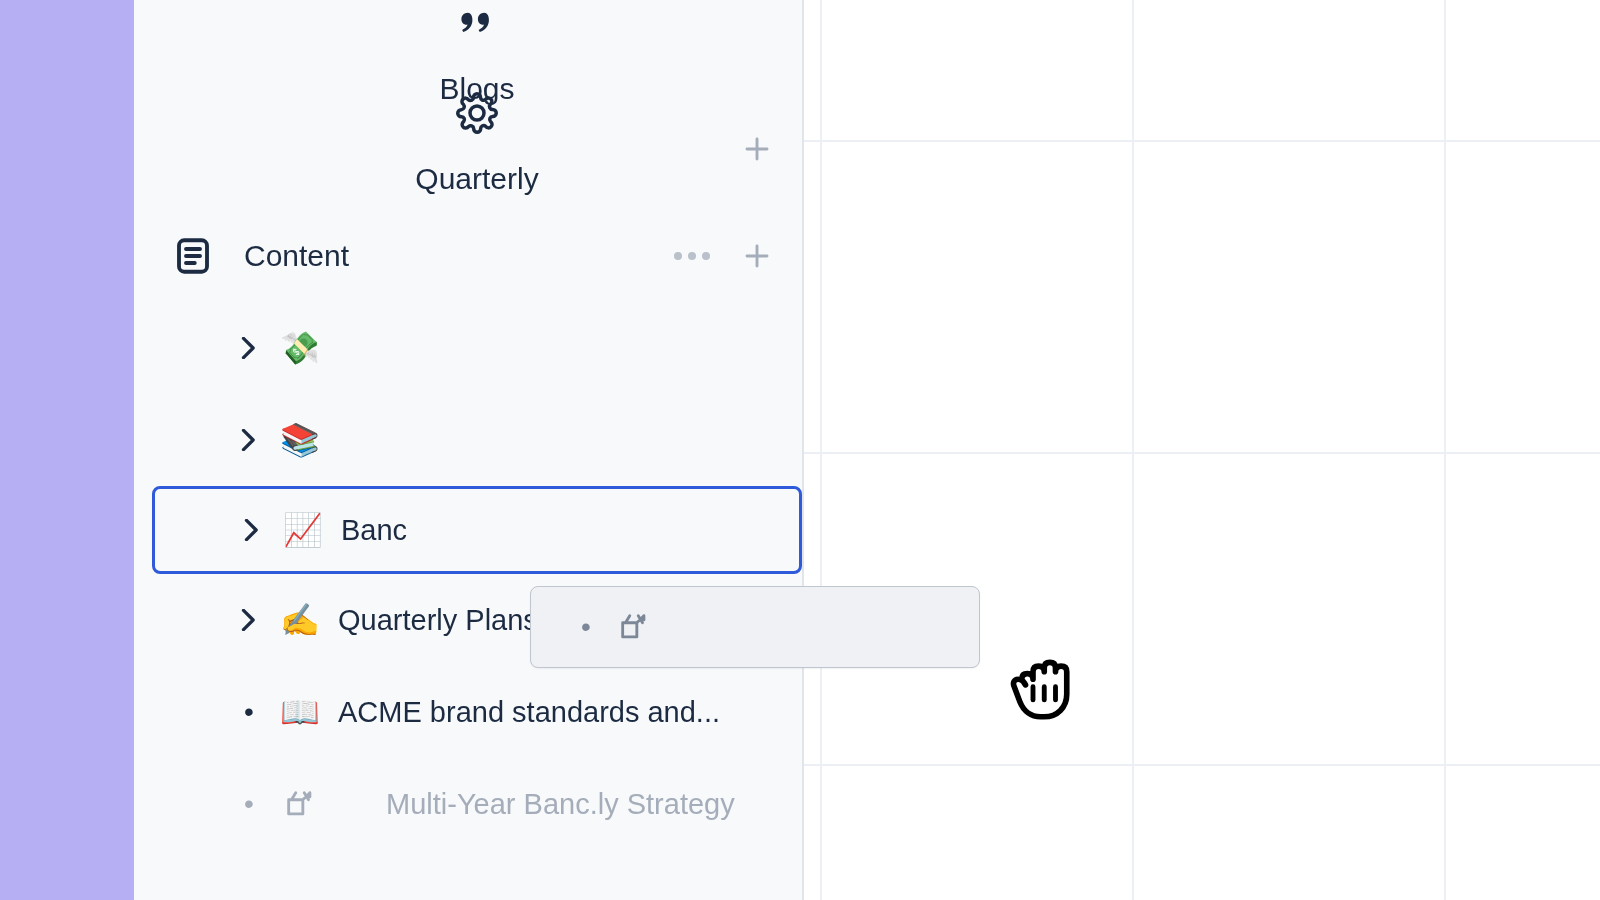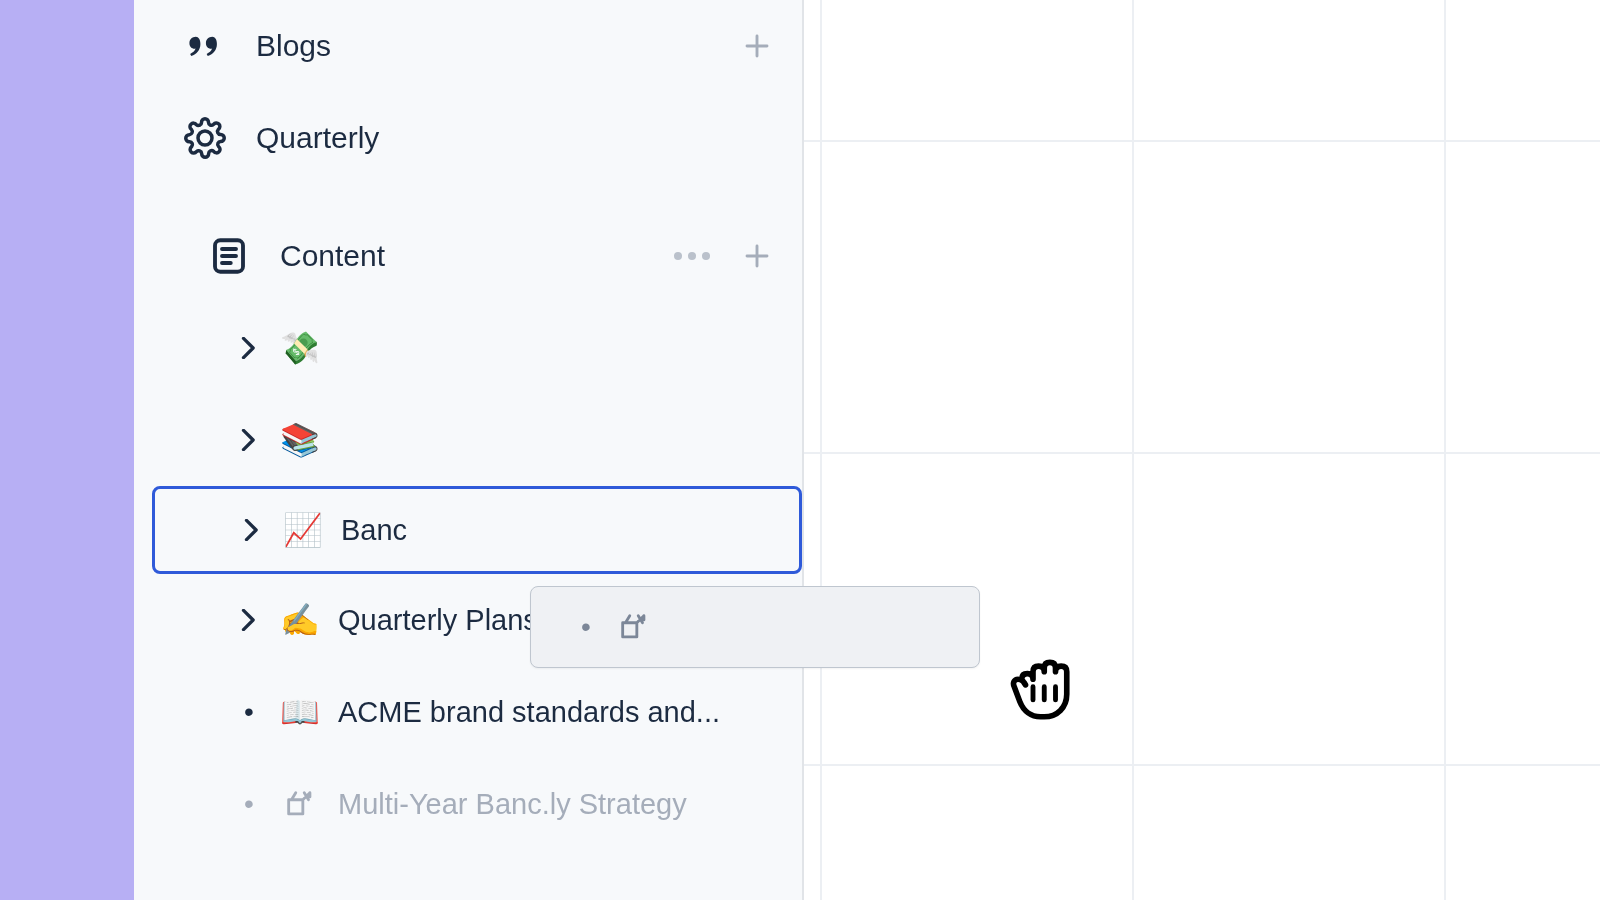--- a/index.html
+++ b/index.html
@@ -13,27 +13,28 @@
     display: flex;
     align-items: center;
     height: 92px;
     padding-left: 48px;
     padding-right: 30px;
     color: #1c2b41;
     font-size: 30px;
     font-weight: 500;
     cursor: pointer;
     gap: 28px;
+    flex-direction: column;
   }
   .nav-icon-slot { width: 46px; display:flex; align-items:center; justify-content:center; color:#1c2b41; }
   .nav-plus { margin-left: auto; color:#a5adba; }
 
   .section-item {
     display:flex; align-items:center; height:92px;
-    padding-left:72px; padding-right:30px; gap:28px;
+    padding-left:36px; padding-right:30px; gap:28px;
     color:#1c2b41; font-size:30px; font-weight:500; cursor:pointer;
   }
   .section-actions { margin-left:auto; display:flex; align-items:center; gap:30px; color:#a5adba; }
 
   .tree-item {
     display:flex; align-items:center; height:92px;
     padding-left: 102px; padding-right:30px; gap:18px;
     font-size:29px; color:#1c2b41; font-weight:400; cursor:pointer;
   }
   .tree-expand { width:26px; display:flex; justify-content:center; color:#1c2b41; font-size:22px; }
@@ -44,21 +45,21 @@
   .tree-item.selected {
     border: 3px solid #2f5ad9;
     border-radius: 8px;
     margin-left: 18px;
     padding-left: 84px;
     height:88px;
     background:#f7f9fb;
   }
   .tree-item.ghost { color:#a5adba; }
   .tree-item.ghost .tree-bullet { color:#a5adba; }
-  .tree-item.ghost .tree-label { color:#a5adba; }
+  .tree-item.ghost .tree-label { color:#a5adba;margin-left:48px; }
   .tree-item.ghost .whiteboard-icon path { stroke:#a5adba; }
 
   
   .grid {
     position:absolute; inset:0;
     background-image:
       linear-gradient(to right, #eceff3 0, #eceff3 2px, transparent 2px),
       linear-gradient(to bottom, #eceff3 0, #eceff3 2px, transparent 2px);
     background-size: 312px 312px;
     background-position: 16px 140px;

